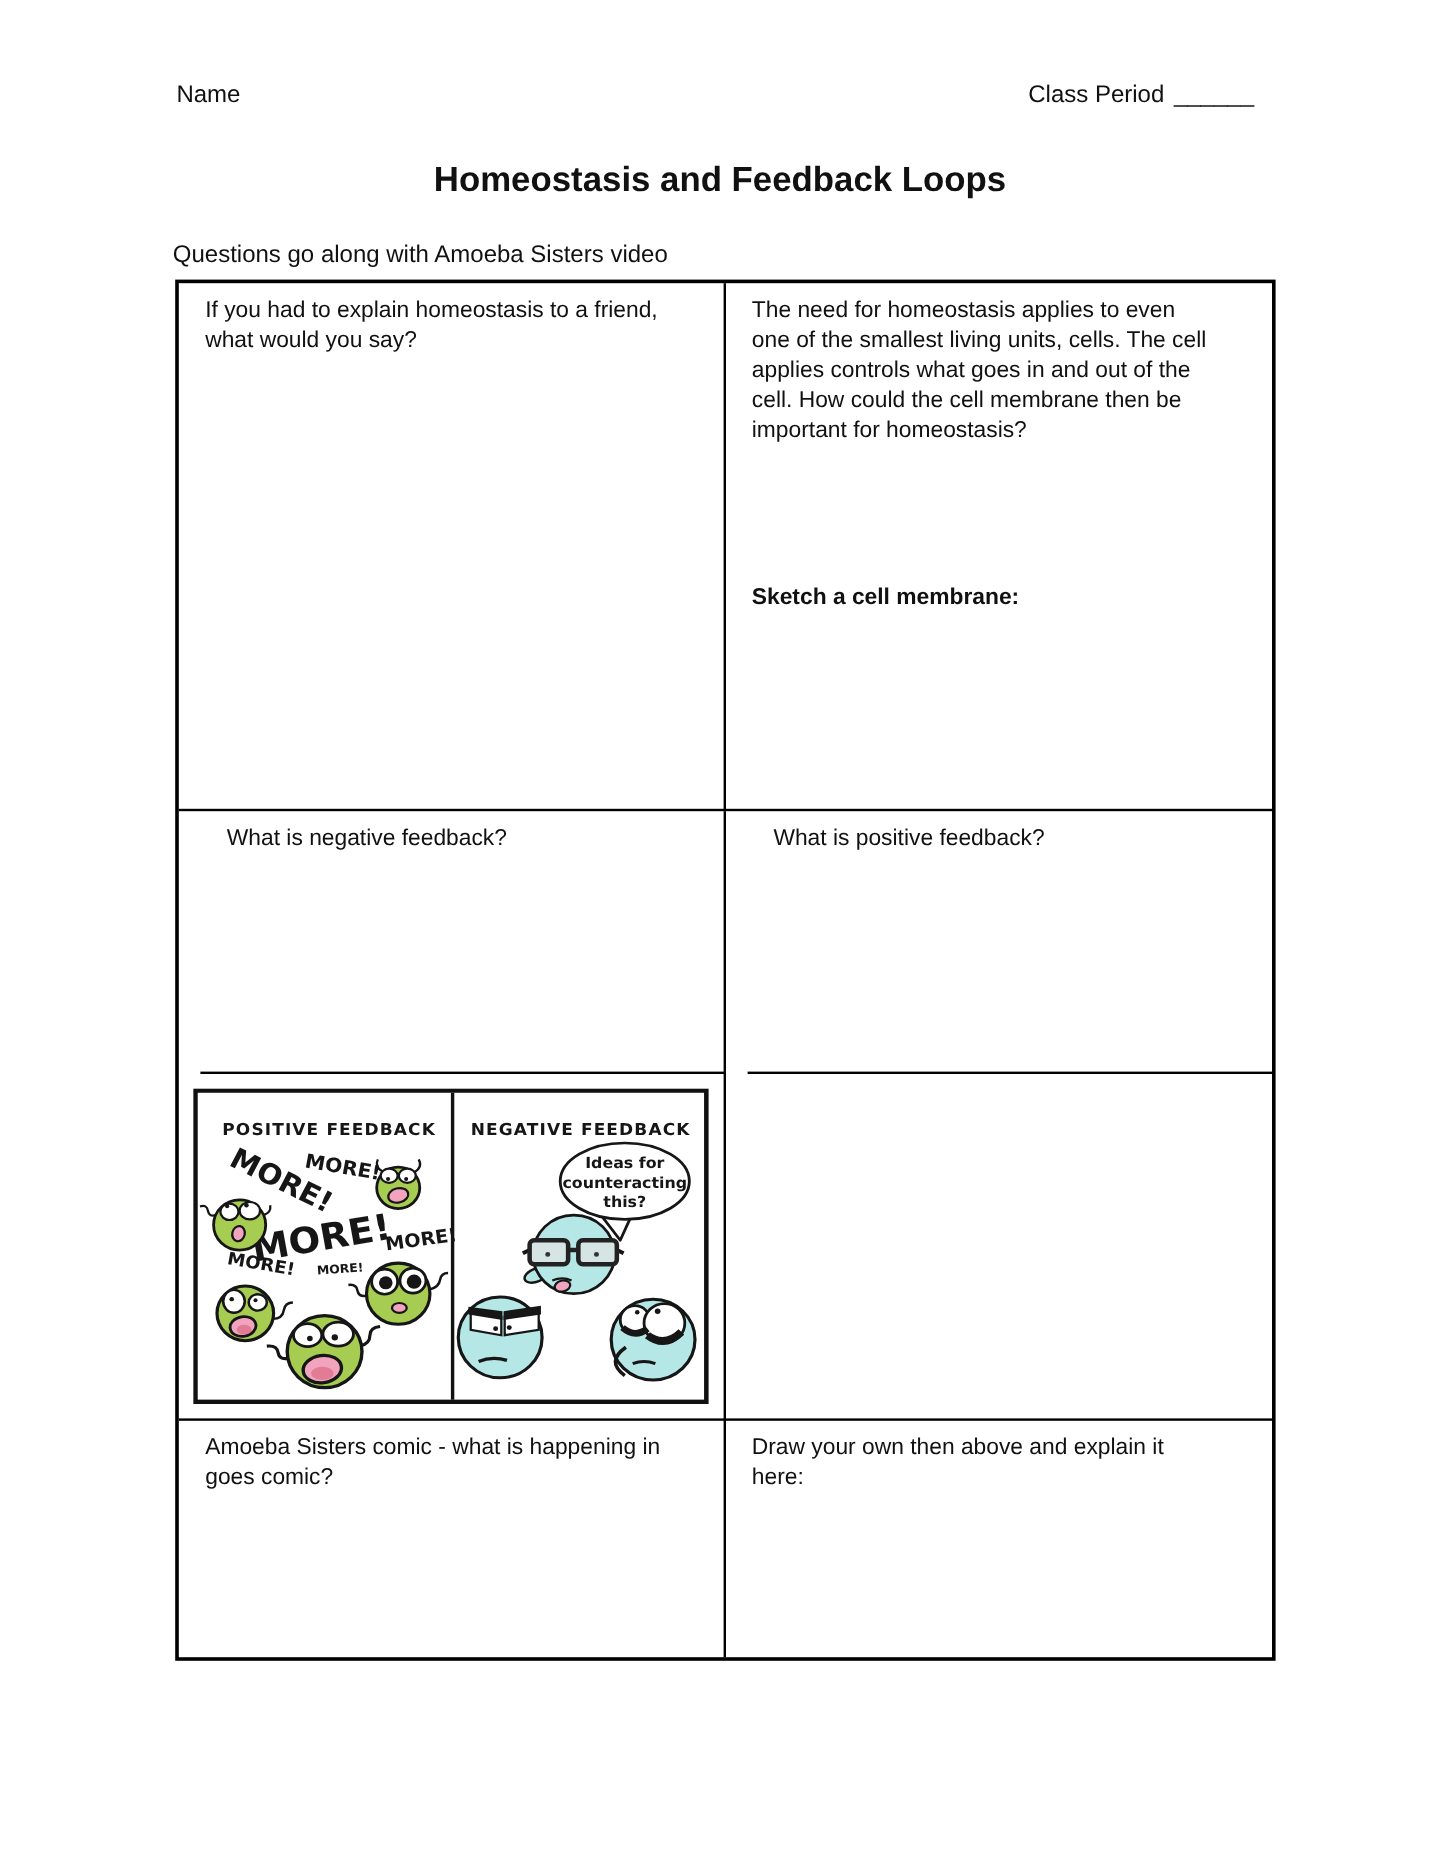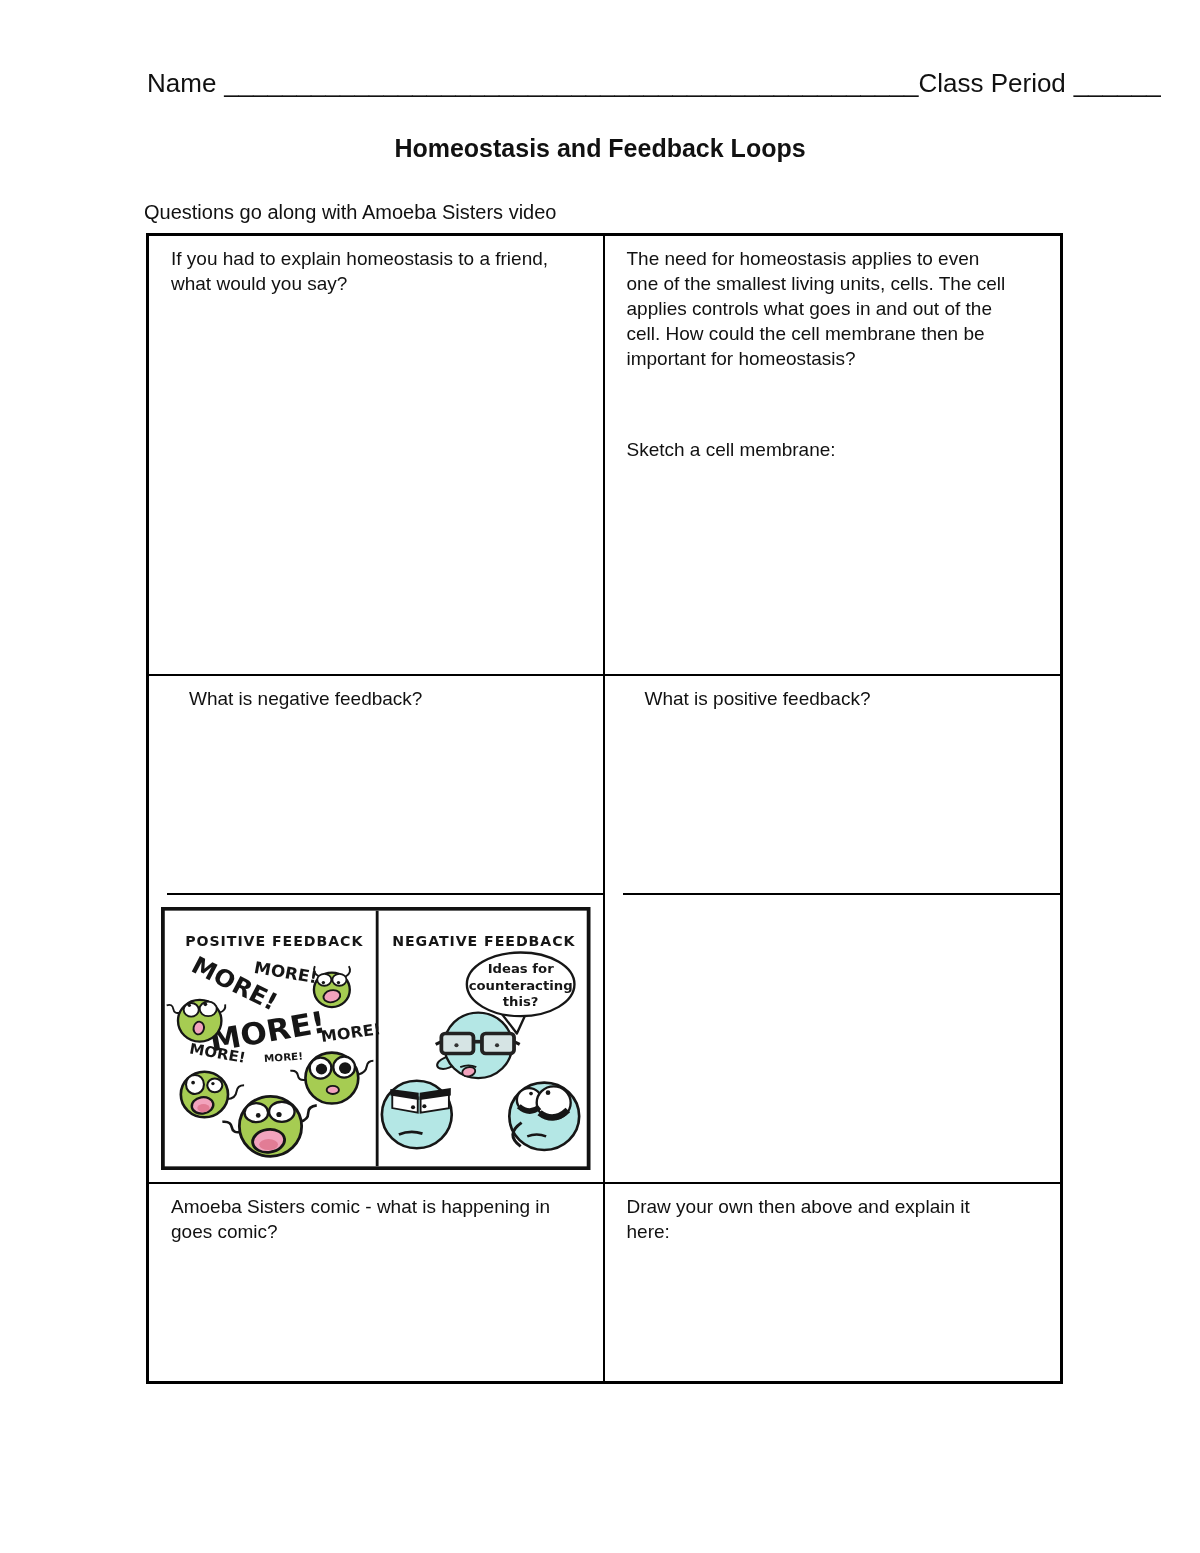--- a/index.html
+++ b/index.html
@@ -1,46 +1,45 @@
 <!DOCTYPE html>
 <html><head>
 <meta charset="utf-8">
 <style>
   html,body{margin:0;padding:0;background:#fff;}
   .page{position:relative;width:1200px;height:1553px;background:#ffffff;
         font-family:"Liberation Sans",sans-serif;color:#111;overflow:hidden;}
   .header-row{position:absolute;left:147px;right:155px;top:68px;
-        display:flex;justify-content:space-between;font-size:26px;}
+        display:flex;justify-content:space-between;font-size:20px;}
   .field{display:flex;gap:8px;white-space:nowrap;}
   .page-title{position:absolute;left:0;right:0;top:134px;text-align:center;
-        font-size:25px;font-weight:bold;}
+        font-size:29px;font-weight:bold;}
   .subtitle{position:absolute;left:144px;top:201px;font-size:20px;}
   .ws-table{position:absolute;left:146px;top:233px;width:917px;
         display:grid;grid-template-columns:1fr 1fr;border:3px solid #000;
         box-sizing:border-box;background:#fff;}
   .cell{box-sizing:border-box;padding:10px 22px;font-size:19px;line-height:25px;}
   .cl{border-right:2px solid #000;}
   .rb{border-bottom:2px solid #000;}
   .h1{height:440px;} .h2{height:219px;margin-left:18px;} .h3{height:289px;} .h4{height:197px;}
   .cell-text{max-width:385px;}
-  .sketch{margin-top:66px;}
+  .sketch{margin-top:114px;font-weight:bold;}
   .comic-cell{padding:12px;}
   .comic-svg{display:block;width:100%;height:100%;}
   .comic-text{font-family:"DejaVu Sans",sans-serif;font-weight:bold;fill:#161616;}
   .ink{stroke:#161616;fill:none;}
 </style>
 </head>
 <body>
 
 <div class="page">
 
   <div class="header-row">
     <div class="field">
       <span>Name</span>
-      <span>________________________________________________</span>
     </div>
     <div class="field">
       <span>Class Period</span>
       <span>______</span>
     </div>
   </div>
 
   <div class="page-title">Homeostasis and Feedback Loops</div>
   <div class="subtitle">Questions go along with Amoeba Sisters video</div>
 

